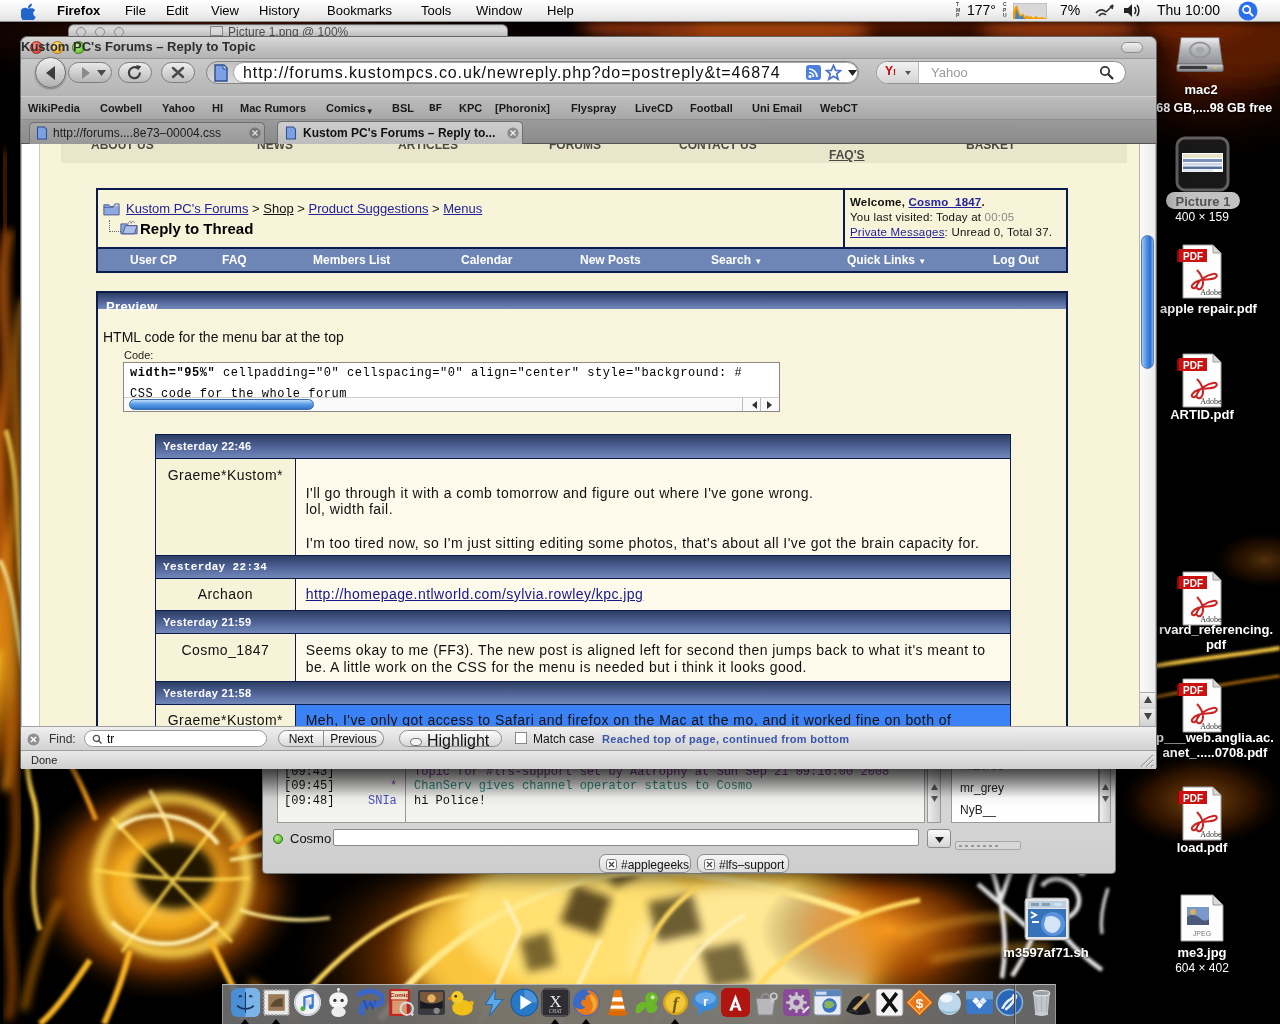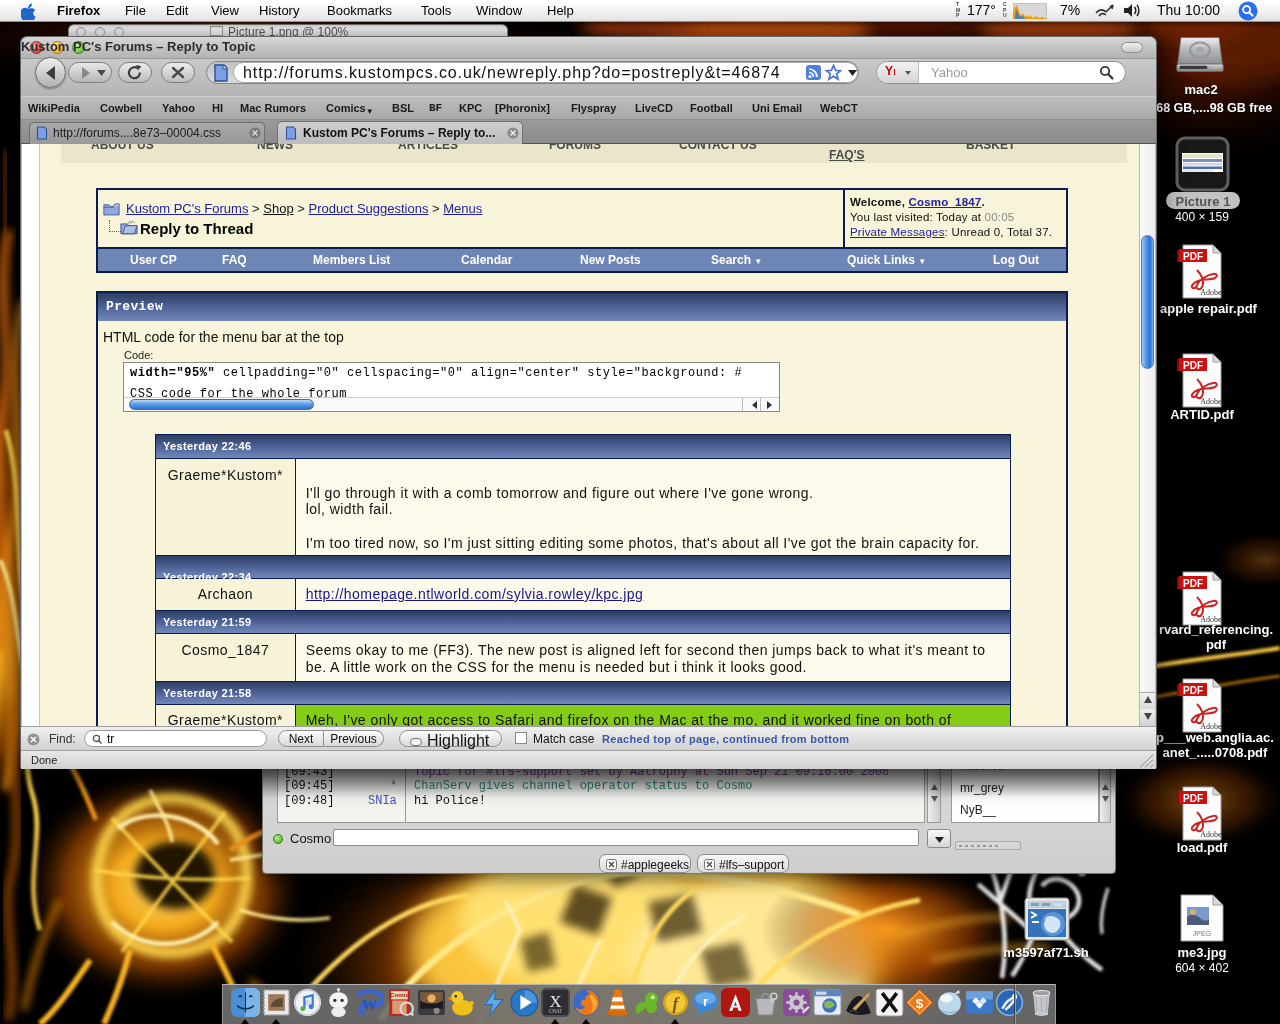--- a/index.html
+++ b/index.html
@@ -466,21 +466,21 @@
         <span class="abs" style="left:215px; top:4px;">Members List</span>
         <span class="abs" style="left:363px; top:4px;">Calendar</span>
         <span class="abs" style="left:482px; top:4px;">New Posts</span>
         <span class="abs" style="left:613px; top:4px;">Search <span style="font-size:8px;">▼</span></span>
         <span class="abs" style="left:749px; top:4px;">Quick Links <span style="font-size:8px;">▼</span></span>
         <span class="abs" style="left:895px; top:4px;">Log Out</span>
       </div>
     </div>
 
     <div class="abs navybox" style="left:74px; top:147px; width:972px; height:435px; background:#f9f5dc; border-bottom:none;">
-      <div class="abs postheader" style="left:0; top:0; width:968px; height:28px; font-size:13px;font-family:Liberation Mono, monospace;">
+      <div class="abs postheader" style="left:0; top:0; width:968px; height:16px; font-size:13px;">
         <span class="abs" style="left:8px; top:6px;">Preview</span>
       </div>
       <span class="abs" style="left:5px; top:36px; font-size:14px; color:#111;">HTML code for the menu bar at the top</span>
       <span class="abs" style="left:26px; top:56px; font-size:11px; color:#222;">Code:</span>
       <div class="abs" style="left:25px; top:69px; width:657px; height:50px; background:#fff; border:1px solid #888; overflow:hidden; font-family:'Liberation Mono',monospace; font-size:12px; letter-spacing:0.55px; color:#000;">
         <div style="position:absolute; left:6px; top:3px; white-space:nowrap;"><b>width="95%"</b> cellpadding="0" cellspacing="0" align="center" style="background: #</div>
         <div style="position:absolute; left:6px; top:24px; white-space:nowrap;">CSS code for the whole forum</div>
         <div style="position:absolute; left:0; bottom:0; width:655px; height:14px; background:#fafafa; border-top:1px solid #ccc;">
           <span style="position:absolute; left:5px; top:1px; width:185px; height:11px; border-radius:6px; background:linear-gradient(#bcdcf8,#5d9fe8 45%,#2f72cc); border:1px solid #3a6ea8;"></span>
           <span style="position:absolute; right:36px; top:0; width:1px; height:14px; background:#bbb;"></span>
@@ -497,34 +497,34 @@
       <div class="abs" style="left:57px; top:141px; width:856px; border:1px solid #0b1b4d; font-size:14px; letter-spacing:0.45px; color:#111;">
         <div class="postheader" style="height:23px; padding:5px 0 0 7px;">Yesterday 22:46</div>
         <div style="display:flex; border-top:1px solid #0b1b4d;">
           <div style="width:140px; background:#f7f3d8; border-right:1px solid #0b1b4d; padding:8px 0 0 0; text-align:center;">Graeme*Kustom*</div>
           <div style="width:716px; background:#fdfaeb; padding:8px 0 0 10px; height:96px;">
             <div style="margin-top:18px;">I'll go through it with a comb tomorrow and figure out where I've gone wrong.</div>
             <div>lol, width fail.</div>
             <div style="margin-top:18px;">I'm too tired now, so I'm just sitting editing some photos, that's about all I've got the brain capacity for.</div>
           </div>
         </div>
-        <div class="postheader" style="height:23px; padding:15px 0 0 7px; border-top:1px solid #0b1b4d;">Yesterday 22:34</div>
+        <div class="postheader" style="height:23px; padding:5px 0 0 7px; border-top:1px solid #0b1b4d;font-family:Liberation Mono, monospace;">Yesterday 22:34</div>
         <div style="display:flex; border-top:1px solid #0b1b4d;">
           <div style="width:140px; background:#f7f3d8; border-right:1px solid #0b1b4d; padding:7px 0 0 0; text-align:center; height:31px;">Archaon</div>
           <div style="width:716px; background:#fdfaeb; padding:7px 0 0 10px;"><a class="flink" href="#" style="color:#16168c;">http://homepage.ntlworld.com/sylvia.rowley/kpc.jpg</a></div>
         </div>
         <div class="postheader" style="height:23px; padding:5px 0 0 7px; border-top:1px solid #0b1b4d;">Yesterday 21:59</div>
         <div style="display:flex; border-top:1px solid #0b1b4d;">
           <div style="width:140px; background:#f7f3d8; border-right:1px solid #0b1b4d; padding:8px 0 0 0; text-align:center; height:47px;">Cosmo_1847</div>
           <div style="width:716px; background:#fdfaeb; padding:8px 10px 0 10px; line-height:17px; white-space:nowrap;">Seems okay to me (FF3). The new post is aligned left for second then jumps back to what it's meant to<br>be. A little work on the CSS for the menu is needed but i think it looks good.</div>
         </div>
         <div class="postheader" style="height:23px; padding:5px 0 0 7px; border-top:1px solid #0b1b4d;">Yesterday 21:58</div>
         <div style="display:flex; border-top:1px solid #0b1b4d;">
           <div style="width:140px; background:#f7f3d8; border-right:1px solid #0b1b4d; padding:7px 0 0 0; text-align:center; height:22px;">Graeme*Kustom*</div>
-          <div style="width:716px; background:#84cc16; padding:7px 0 0 10px;">Meh, I've only got access to Safari and firefox on the Mac at the mo, and it worked fine on both of</div>
+          <div style="width:716px; background:#3b82f6; padding:7px 0 0 10px;">Meh, I've only got access to Safari and firefox on the Mac at the mo, and it worked fine on both of</div>
         </div>
       </div>
     </div>
   </div>
     </div>
   <div id="ffscroll">
     <span style="position:absolute; left:1px; top:91px; width:13px; height:134px; border-radius:7px; background:linear-gradient(90deg,#9fc8f2,#4f93e8 40%,#2b6fd4 75%,#7fb2ee); border:1px solid #5a7ca8;"></span>
     <span style="position:absolute; left:0; top:548px; width:15px; height:17px; background:linear-gradient(#f2f2f2,#d8d8d8); border-top:1px solid #aaa;"></span>
     <svg style="position:absolute; left:4px; top:552px;" width="8" height="8">
         <path d="M4,0 L8,7 L0,7 Z" fill="#444"></path>

